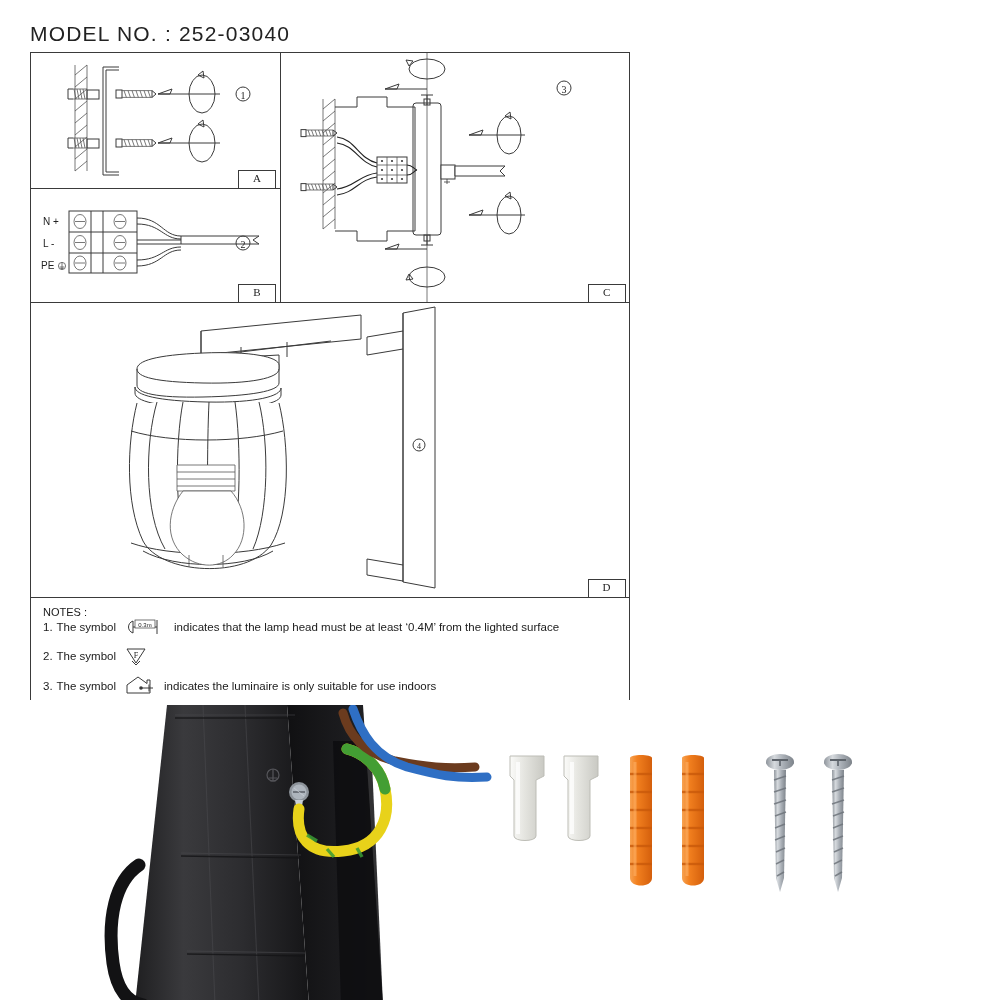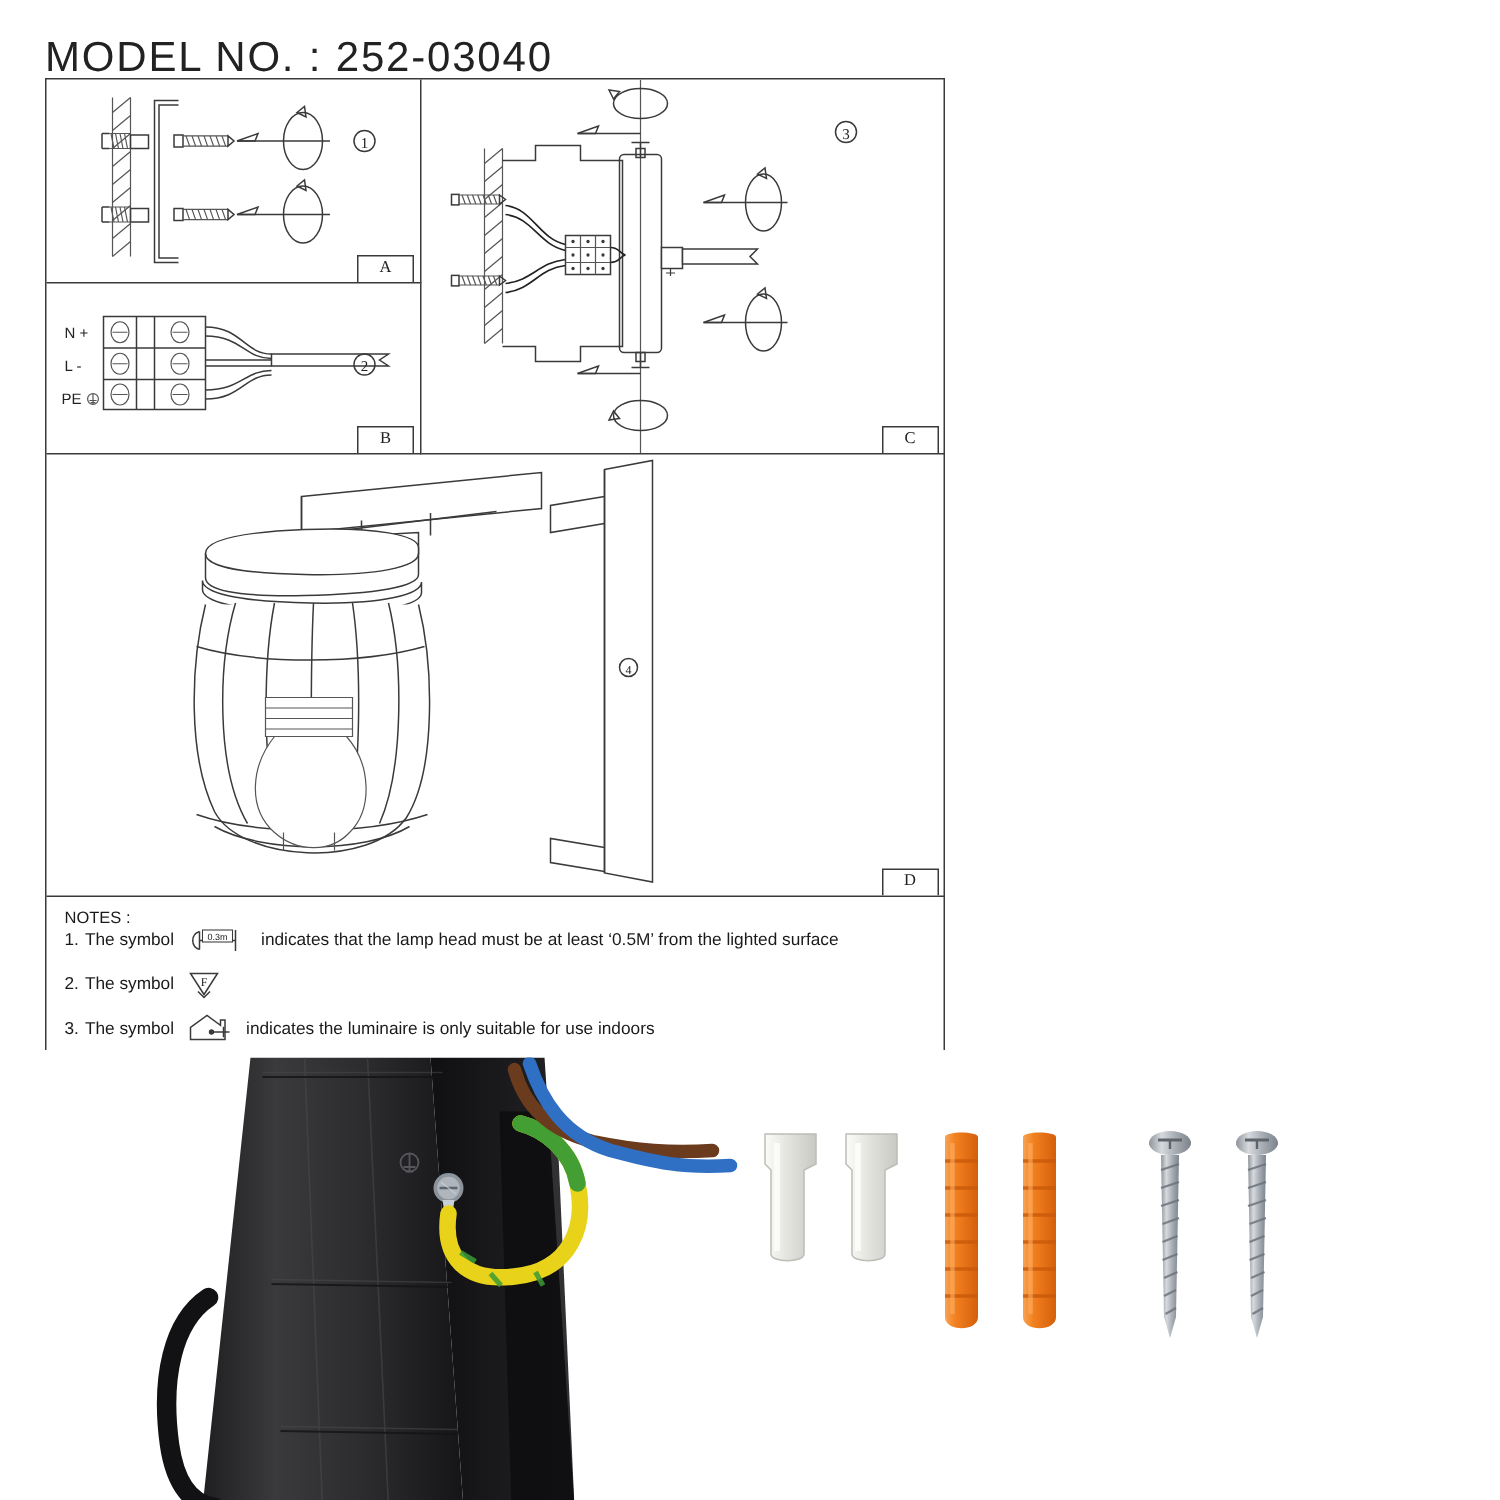--- a/index.html
+++ b/index.html
@@ -6,21 +6,21 @@
   body{
     width:1000px;height:1000px;background:#ffffff;
     font-family:"Liberation Sans",sans-serif;color:#1a1a1a;
     position:relative;overflow:hidden;
   }
   .page{position:absolute;inset:0;}
 
   
   .model-title{
     position:absolute;left:30px;top:22px;
-    font-size:28px;letter-spacing:1.2px;font-weight:400;
+    font-size:21px;letter-spacing:1.2px;font-weight:400;
     font-family:"Liberation Sans",sans-serif;color:#222;
   }
 
   
   .frame{
     position:absolute;left:30px;top:52px;width:600px;height:660px;
     border:1.4px solid #3a3a3a;box-sizing:border-box;background:#fff;
   }
   .cell{position:absolute;box-sizing:border-box;overflow:hidden;}
   .cell-a{left:0;top:0;width:250px;height:136px;border-right:1.4px solid #3a3a3a;border-bottom:1.4px solid #3a3a3a;}
@@ -373,21 +373,21 @@
           <span class="sym">
             <svg width="44" height="18" viewBox="0 0 44 18">
               <path class="ln" d="M10 3 C4 5 4 13 10 15"></path>
               <path class="ln" d="M10 3 v12"></path>
               <path class="ln" d="M10 9 h24"></path>
               <path class="ln" d="M34 2 v14"></path>
               <rect x="12" y="2" width="20" height="8" fill="#fff" stroke="#3a3a3a" stroke-width=".7"></rect>
               <text x="22" y="8.6" text-anchor="middle" font-family="Liberation Sans, sans-serif" font-size="6" fill="#222">0.3m</text>
             </svg>
           </span>
-          <span>indicates that the lamp head must be at least ‘0.5M’ from the lighted surface</span>
+          <span>indicates that the lamp head must be at least ‘0.4M’ from the lighted surface</span>
         </div>
 
         <div class="note-row">
           <span>2.</span>
           <span style="margin-left:4px">The symbol</span>
           <span class="sym">
             <svg width="26" height="20" viewBox="0 0 26 20">
               <path class="ln" d="M4 3 h18 L13 17 Z" fill="#fff"></path>
               <text x="13" y="11.5" text-anchor="middle" font-family="Liberation Serif, serif" font-size="8" fill="#222">F</text>
               <path class="ln" d="M9 15 L13 19 L17 15"></path>

